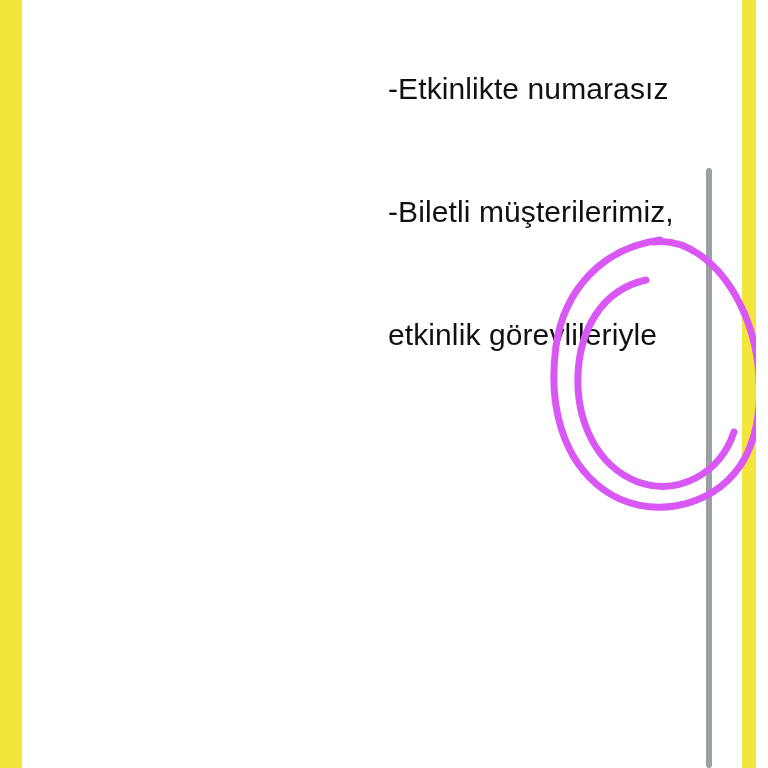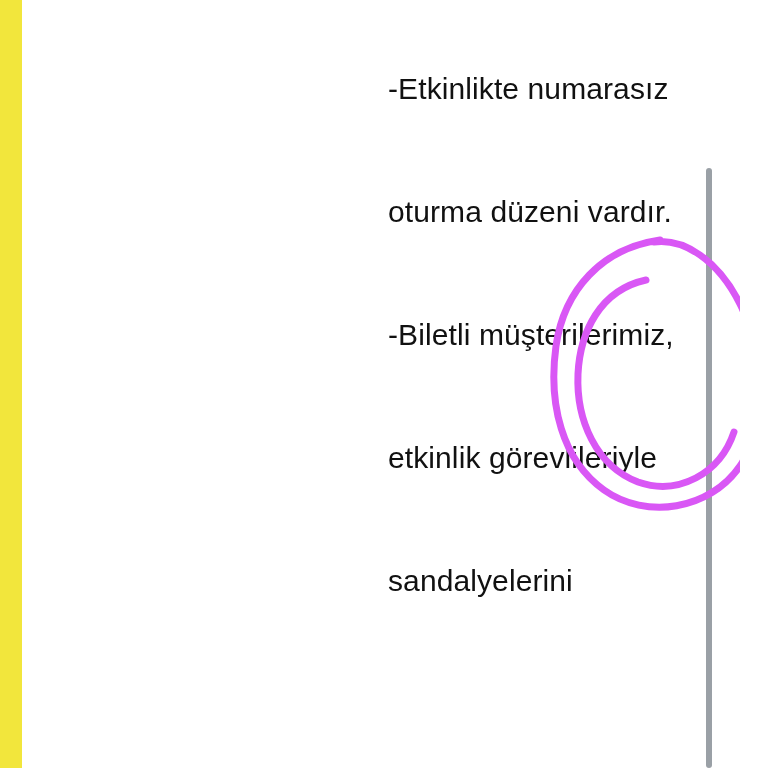--- a/index.html
+++ b/index.html
@@ -11,20 +11,21 @@
     background: #ffffff;
     font-family: "Liberation Sans", sans-serif;
   }
 
   #page {
     position: relative;
     width: 740px;
     height: 768px;
     background: #ffffff;
     overflow: hidden;
+    padding-left: 16px;
   }
 
   
   .edge-bar {
     position: absolute;
     top: 0;
     height: 768px;
     background: #f2e63c;
   }
   .edge-bar.left {
@@ -93,24 +94,22 @@
 
 <div id="page">
 
   <div class="edge-bar left"></div>
   <div class="edge-bar right"></div>
 
   <div class="sheet">
 
     <div class="text-column">
       <span class="text-line">-Etkinlikte numarasız</span>
-      <span class="text-line">oturma düzeni vardır.</span>
       <span class="text-line">-Biletli müşterilerimiz,</span>
       <span class="text-line">etkinlik görevlileriyle</span>
-      <span class="text-line">sandalyelerini</span>
       
       
       
       
       
       
       
       
       
       

